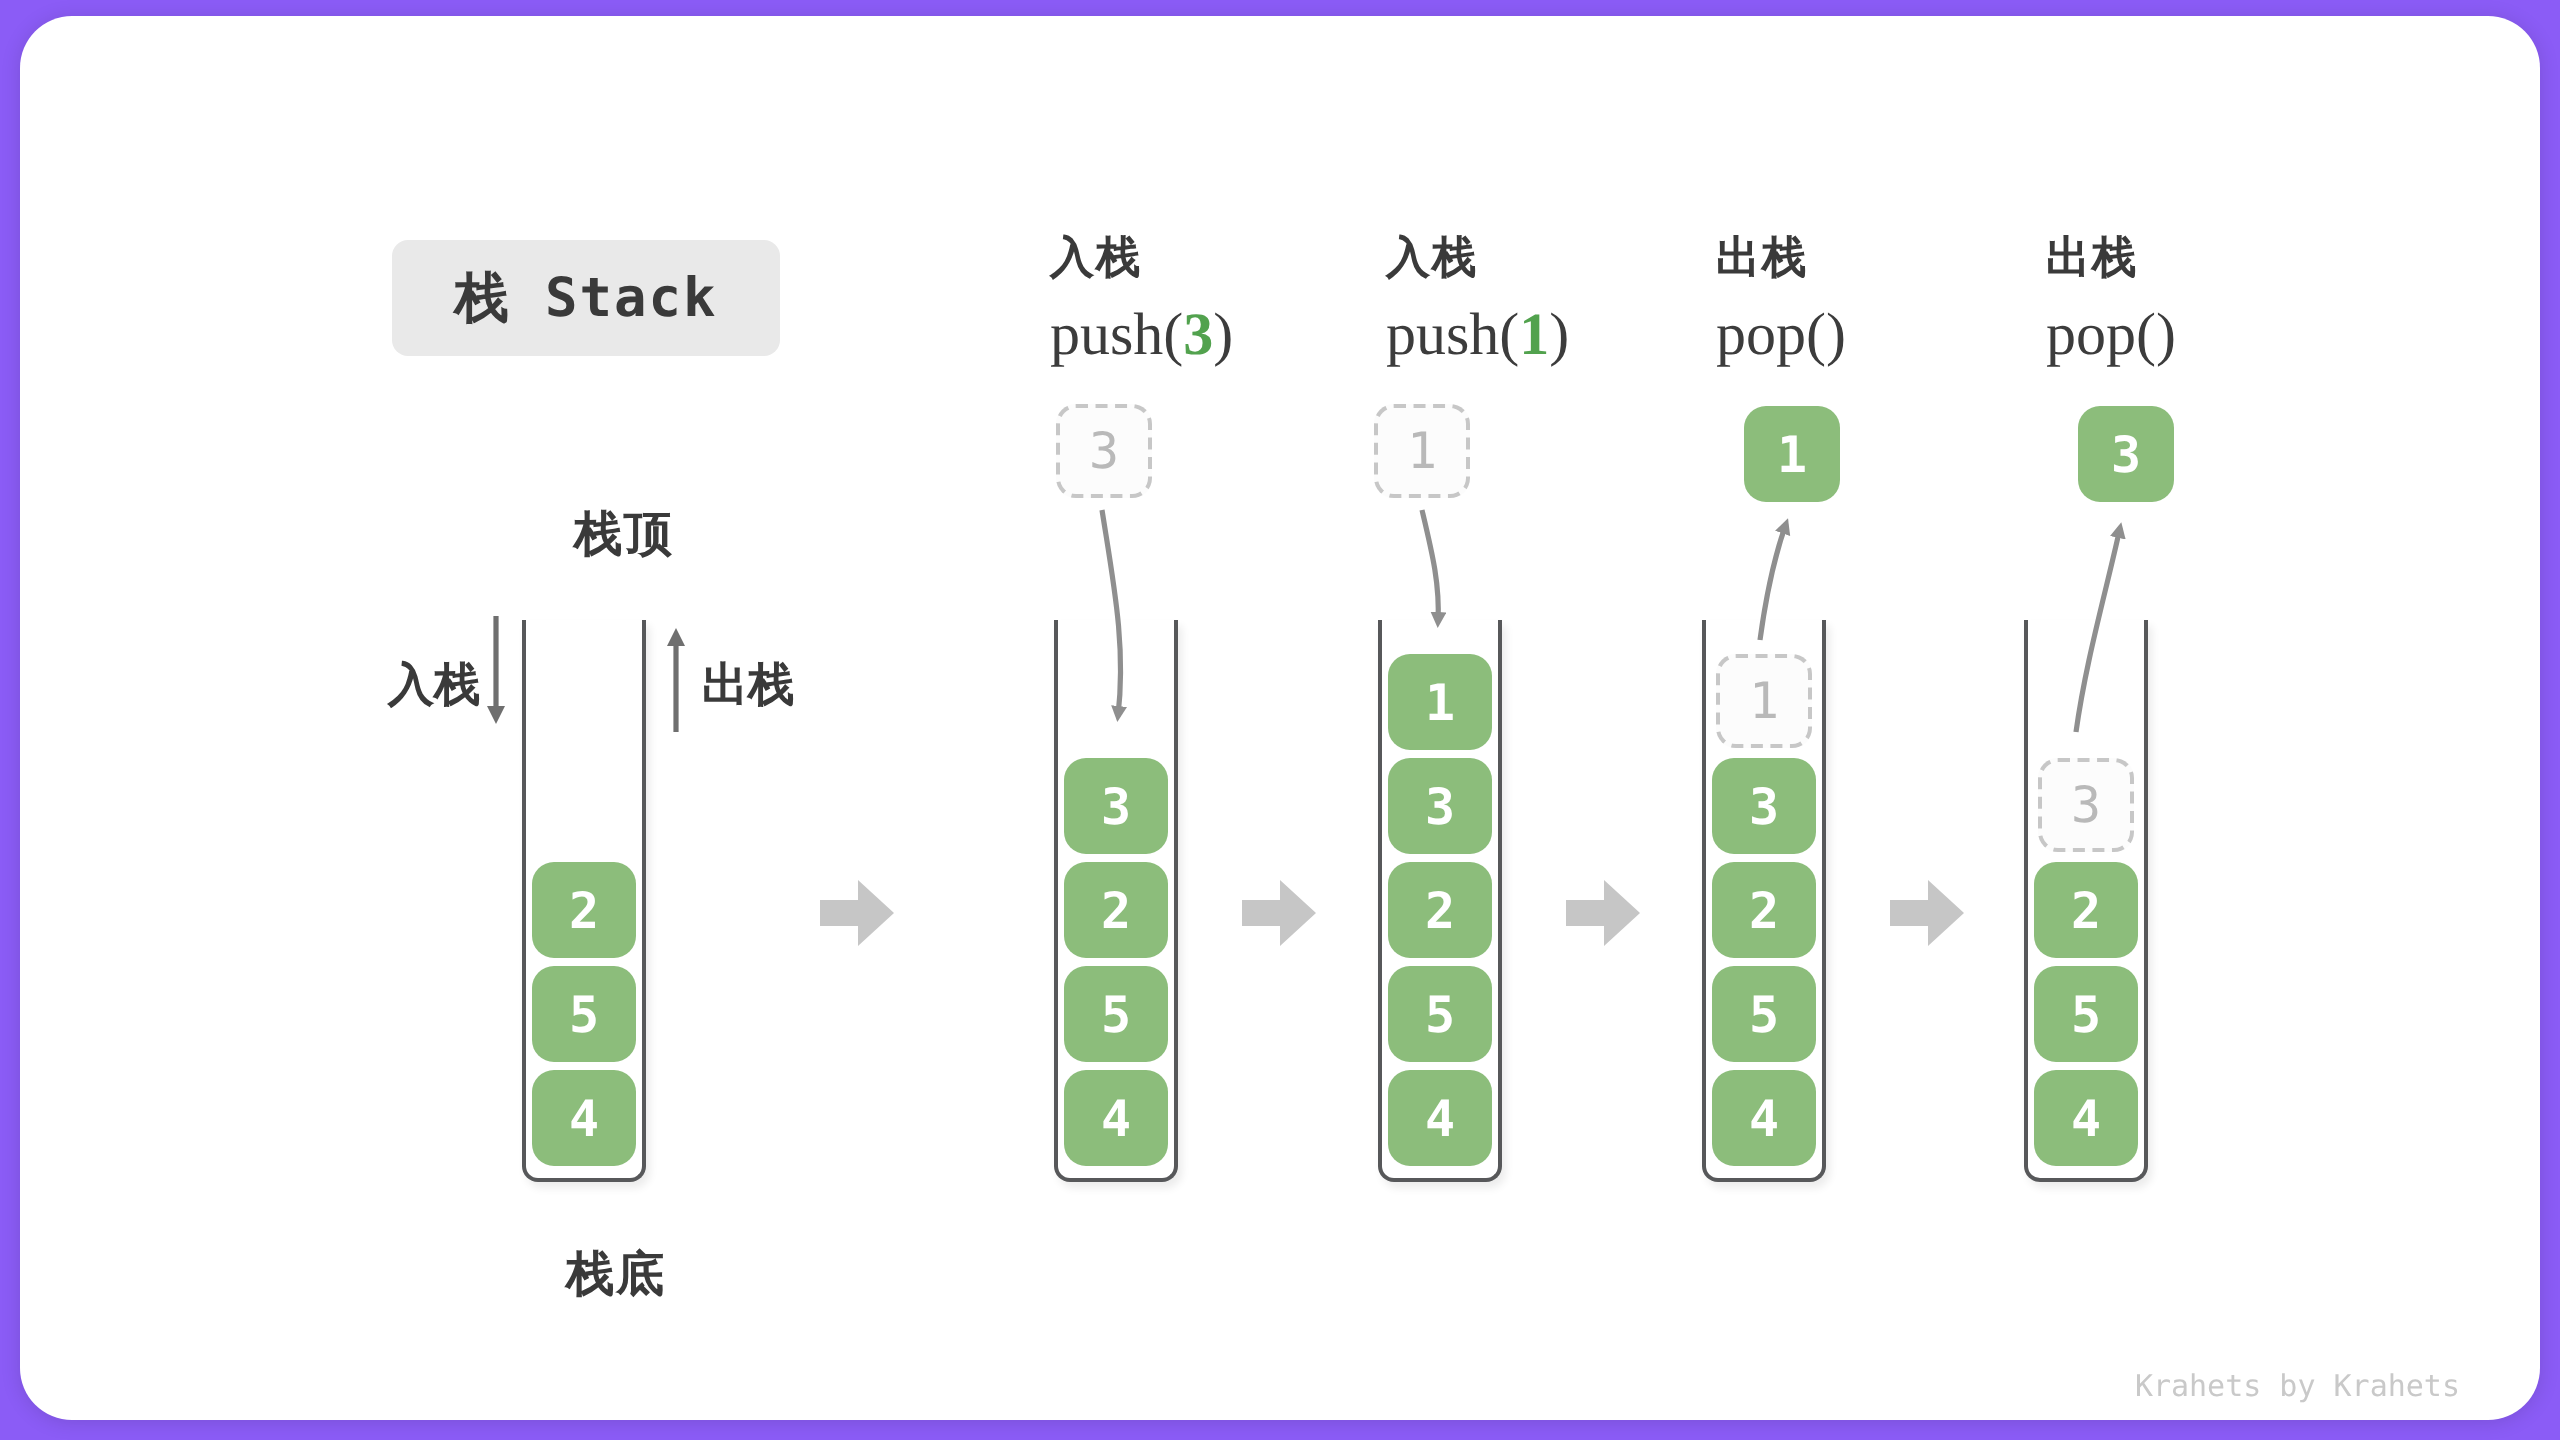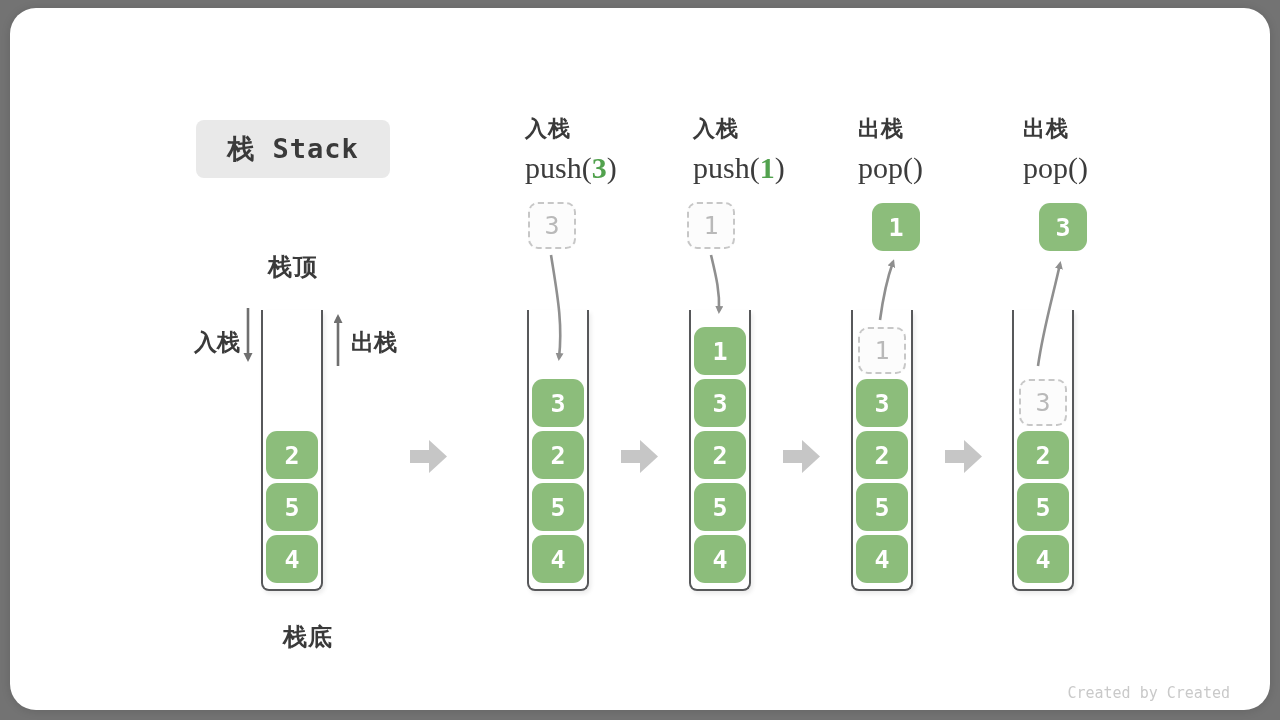--- a/index.html
+++ b/index.html
@@ -1,17 +1,17 @@
 <!DOCTYPE html>
 <html><head>
 <meta charset="utf-8">
 <style>
   * { margin: 0; padding: 0; box-sizing: border-box; }
   html, body { width: 1280px; height: 720px; background: #ffffff; font-family: "DejaVu Sans", sans-serif; }
-  #canvas { position: relative; width: 1280px; height: 720px; overflow: hidden; background: #737373; }
+  #canvas { position: relative; width: 1280px; height: 720px; overflow: hidden; background: #8b5cf6; }
   #card {
     position: absolute; left: 10px; top: 8px; right: 10px; bottom: 10px;
     background: #ffffff; border-radius: 26px;
     box-shadow: 0 1px 10px rgba(0,0,0,0.13);
   }
   .title-badge {
     position: absolute; left: 186px; top: 112px; width: 194px; height: 58px;
     background: #e9e9e9; border-radius: 8px;
     font-family: "DejaVu Sans Mono", monospace;
     font-size: 27px; font-weight: bold; color: #3a3a3a;
@@ -63,21 +63,21 @@
 </head>
 <body>
 
 <div id="canvas">
   <div id="card">
 
     <div class="title-badge">
       <span>栈 Stack</span>
     </div>
 
-    <div class="side-label" style="left:237px; top:243px;">栈顶</div>
+    <div class="side-label" style="left:256px; top:243px;">栈顶</div>
     <div class="side-label" style="left:252px; top:613px;">栈底</div>
 
     <div class="io-label" style="left:168px; width:62px; text-align:right;">入栈</div>
     <div class="io-label" style="left:341px; width:62px; text-align:left;">出栈</div>
 
     <div class="op-header" style="left:515px;">
       <div class="op-name">入栈</div>
       <div class="op-code"><span>push(</span><span class="op-arg">3</span><span>)</span></div>
     </div>
     <div class="op-header" style="left:683px;">
@@ -155,15 +155,15 @@
         <polygon points="0,10 19,10 19,0 37,16.5 19,33 19,23 0,23" fill="#c6c6c6"></polygon>
       </g>
       <g transform="translate(773,432)">
         <polygon points="0,10 19,10 19,0 37,16.5 19,33 19,23 0,23" fill="#c6c6c6"></polygon>
       </g>
       <g transform="translate(935,432)">
         <polygon points="0,10 19,10 19,0 37,16.5 19,33 19,23 0,23" fill="#c6c6c6"></polygon>
       </g>
     </svg>
 
-    <div class="watermark">Created by Created</div>
+    <div class="watermark">Krahets by Krahets</div>
   </div>
 </div>
 
 </body></html>

